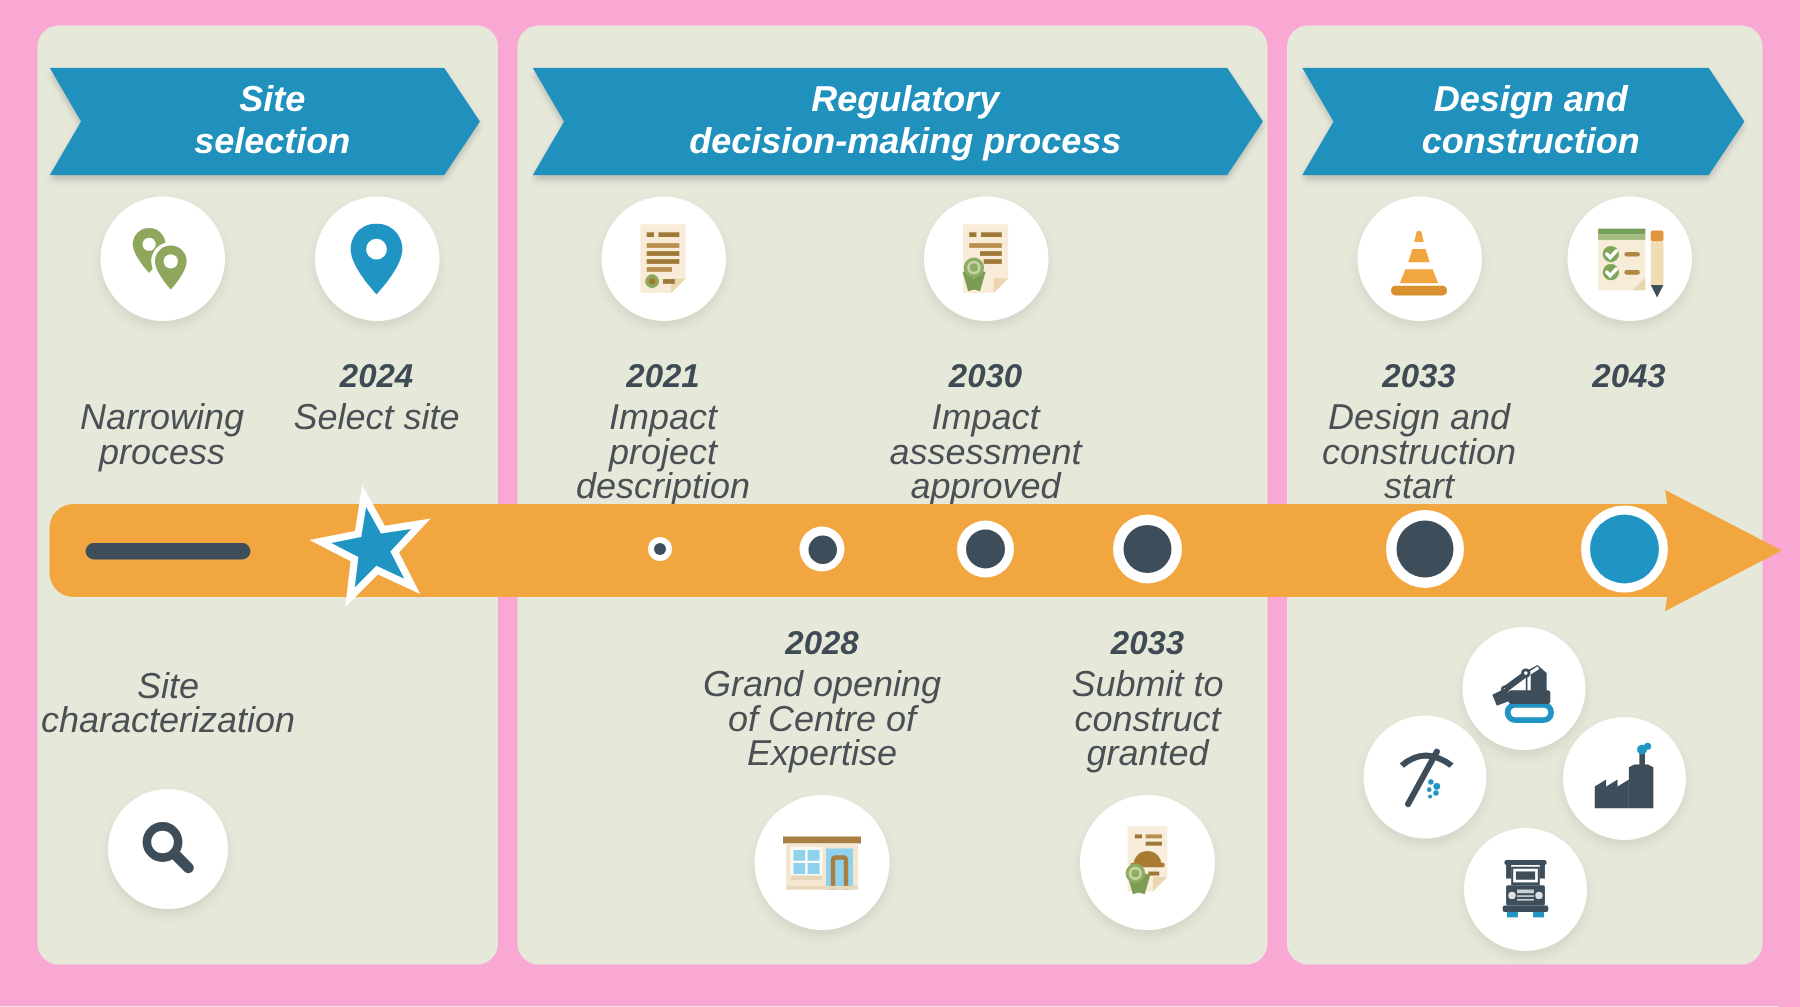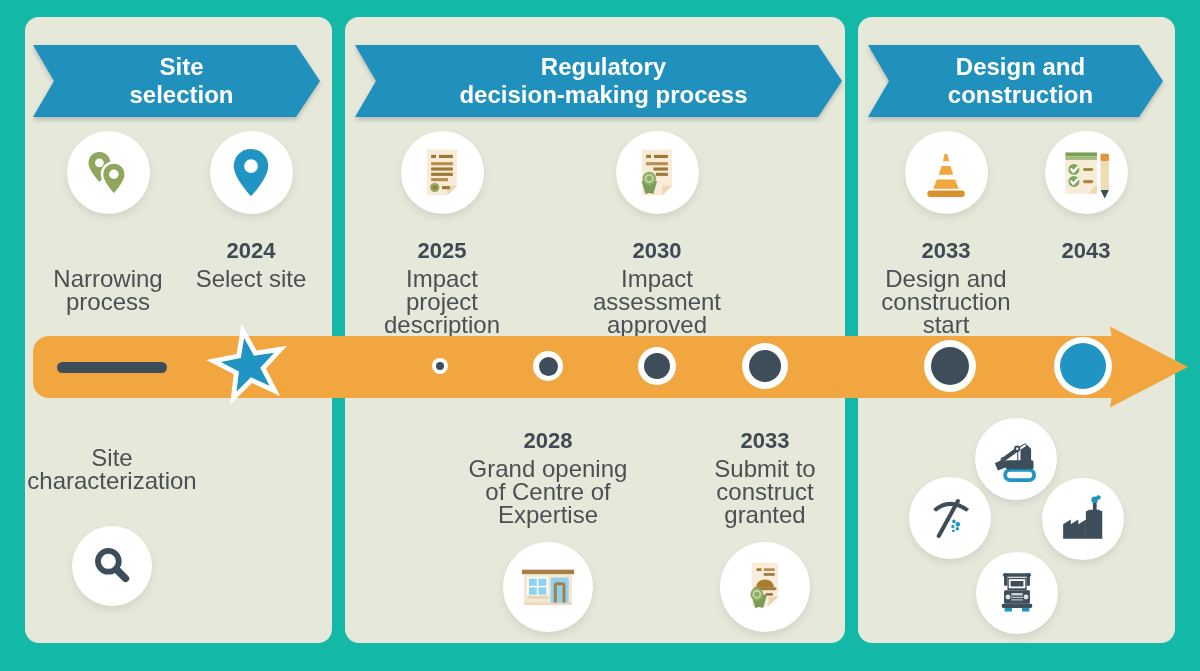--- a/index.html
+++ b/index.html
@@ -1,37 +1,37 @@
 <!DOCTYPE html>
 <html><head>
 <meta charset="utf-8">
 <style>
   html,body{margin:0;padding:0;background:#fff;}
-  .canvas{position:relative;width:1200px;height:671px;background:#14b8a6;overflow:hidden;
-          font-family:"Liberation Sans", sans-serif;}
+  .canvas{position:relative;width:1200px;height:671px;background:#f9a8d4;overflow:hidden;
+          font-family:"Liberation Sans", sans-serif;font-style:italic;}
   .panel{position:absolute;top:17px;height:626px;background:#E6E8DA;border-radius:14px;}
   #panel-1{left:25px;width:307px;}
   #panel-2{left:345px;width:500px;}
   #panel-3{left:858px;width:317px;}
 
   .banner-wrap{position:absolute;top:45px;height:72px;filter:drop-shadow(0 3px 2px rgba(50,60,60,.25));}
   .banner{width:100%;height:100%;background:#2090BD;display:flex;align-items:center;justify-content:center;
           clip-path:polygon(0 0, calc(100% - 24px) 0, 100% 50%, calc(100% - 24px) 100%, 0 100%, 21px 50%);}
   .banner-title{color:#fff;font-weight:bold;font-size:24px;line-height:28px;text-align:center;
                 white-space:pre-line;padding-left:10px;}
 
   .circle{background:#fff;border-radius:50%;box-shadow:0 4px 7px rgba(70,75,60,.12);
           display:flex;align-items:center;justify-content:center;flex:none;}
   .c83{width:83px;height:83px;} .c90{width:90px;height:90px;}
   .c80{width:80px;height:80px;} .c82{width:82px;height:82px;}
 
   .col{position:absolute;width:164px;display:flex;flex-direction:column;align-items:center;text-align:center;}
   .year{font-weight:bold;font-size:22px;line-height:26px;min-height:26px;color:#3E4B55;margin-top:24px;}
   .label{font-size:24px;line-height:23px;color:#4A5054;white-space:pre-line;margin-top:3px;}
-  .col-bottom .year{margin-top:12px;}
+  .col-bottom .year{margin-top:0;}
   .col-bottom .circle{margin-top:16px;}
 
   
   .tl-bar{position:absolute;left:33px;top:336px;width:1084px;height:62px;background:#F1A640;
           border-radius:16px 0 0 16px;}
   .tl-head{position:absolute;left:1110px;top:323px;width:78px;height:88px;background:#F1A640;
            clip-path:polygon(0 4%, 100% 50%, 0 96%, 8% 50%);}
   .tl-seg{position:absolute;left:57px;top:362px;width:110px;height:11px;border-radius:6px;background:#3D4D59;}
   .dot{position:absolute;background:#fff;border-radius:50%;display:flex;align-items:center;justify-content:center;}
   .dot i{display:block;border-radius:50%;background:#3D4D59;}
@@ -103,21 +103,21 @@
         <rect x="21.5" y="9" width="11.5" height="2.6" fill="#9E7836"></rect>
         <rect x="15" y="15" width="18" height="2.6" fill="#B98F4F"></rect>
         <rect x="15" y="19.4" width="18" height="2.6" fill="#9E7836"></rect>
         <rect x="15" y="23.8" width="18" height="2.6" fill="#9E7836"></rect>
         <rect x="15" y="28.2" width="14" height="2.6" fill="#B98F4F"></rect>
         <circle cx="18" cy="36" r="3.8" fill="#8EA75D"></circle>
         <circle cx="18" cy="36" r="1.7" fill="#A5762F"></circle>
         <rect x="24" y="34.8" width="6.5" height="2.6" fill="#9E7836"></rect>
       </svg>
     </div>
-    <div class="year">2025</div>
+    <div class="year">2021</div>
     <div class="label">Impact
 project
 description</div>
   </div>
 
   <div class="col" style="left:575px;top:131px;">
     <div class="circle c83">
       <svg width="58" height="58" viewBox="0 0 48 48">
         <path fill="#F8ECD9" d="M11.5 4.5h25v30l-8 8h-17z"></path>
         <path fill="#EAD6AF" d="M28.5 42.5l8-8h-8z"></path>

